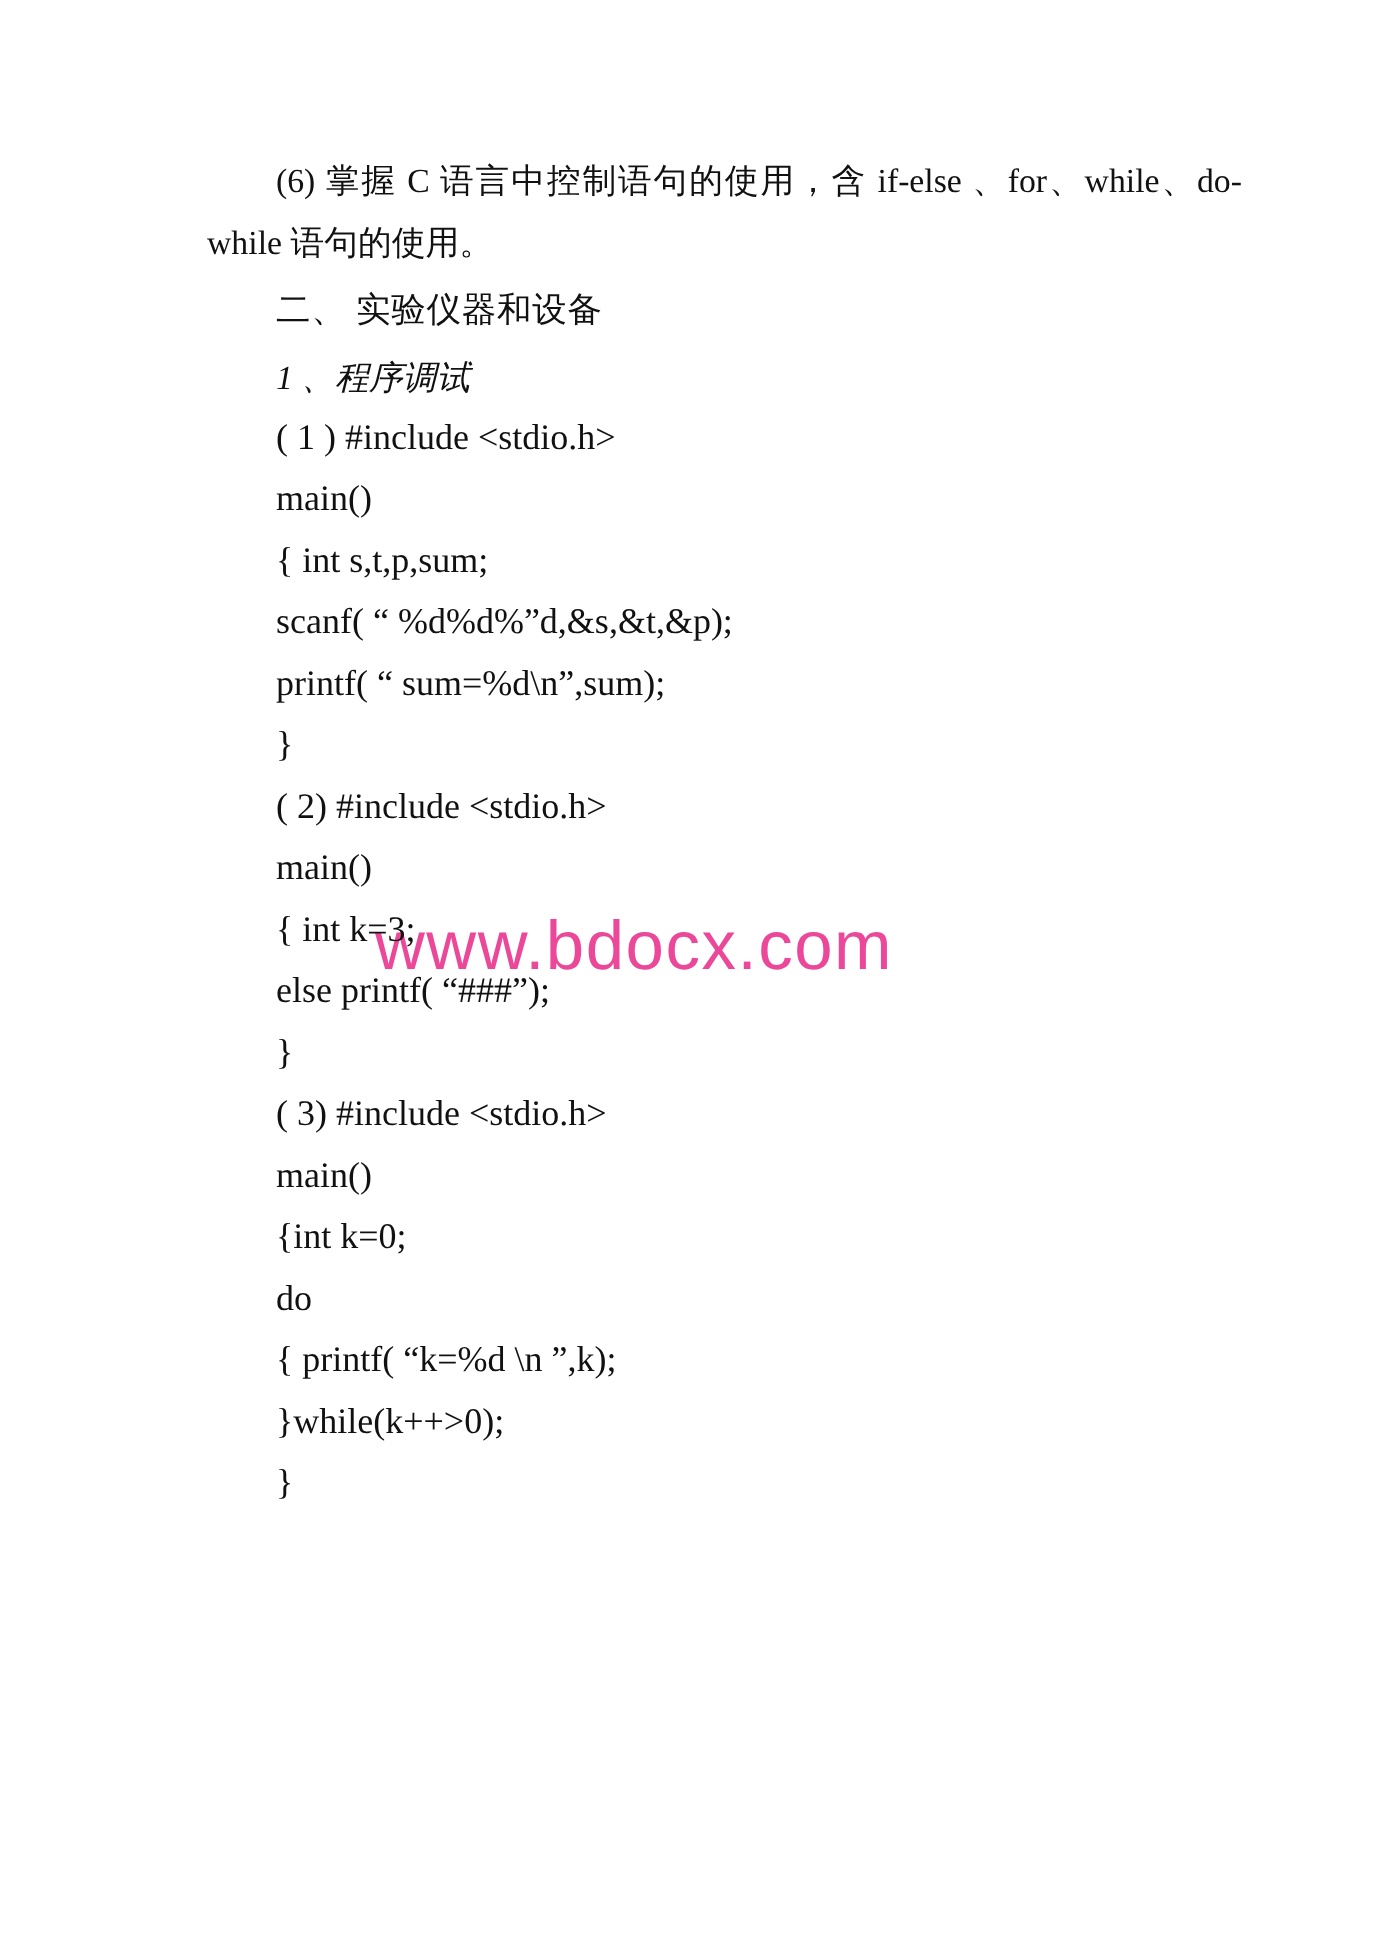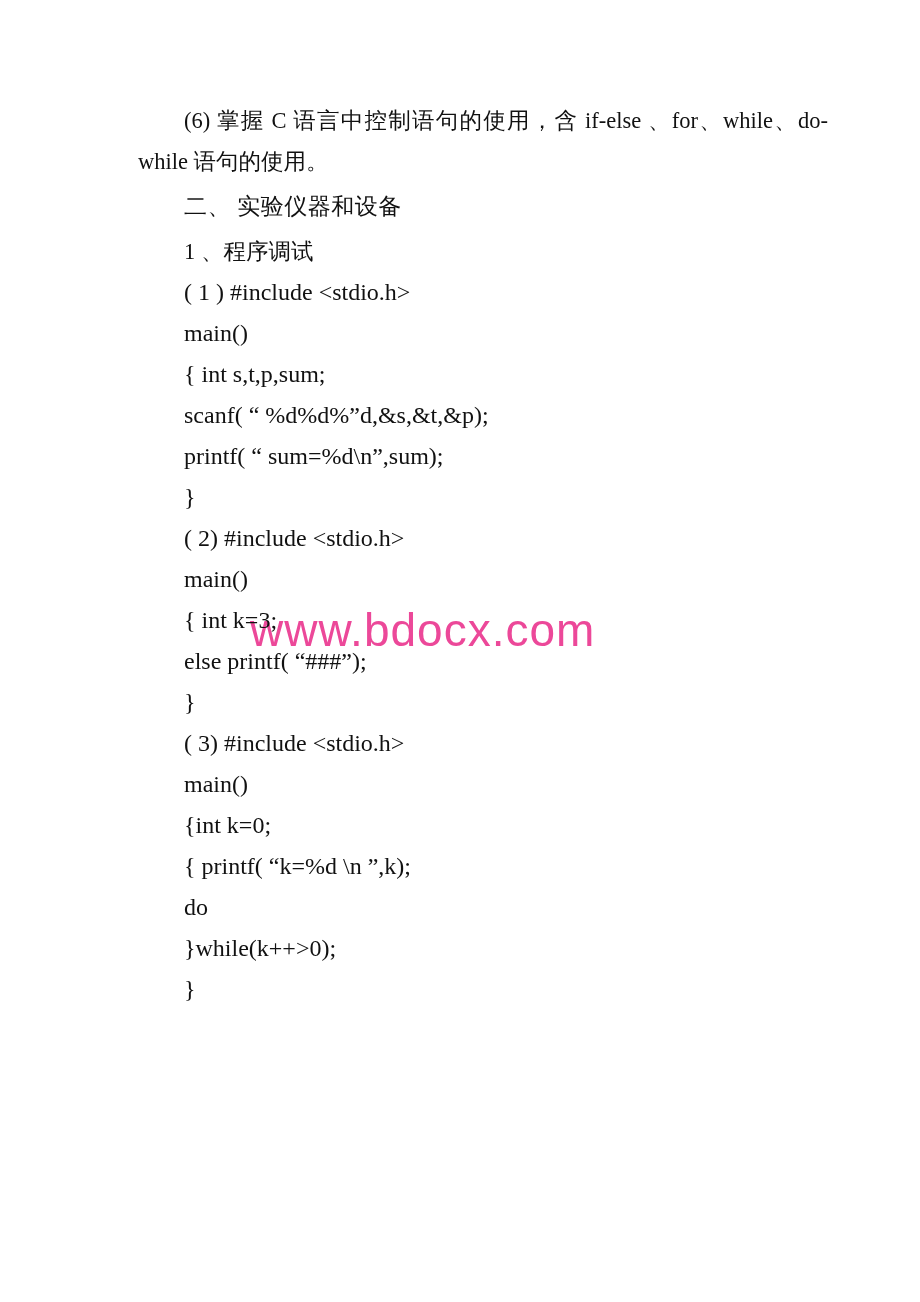--- a/index.html
+++ b/index.html
@@ -59,20 +59,21 @@
     margin: 0;
     padding-left: 46px;
     letter-spacing: 0.5px;
   }
 
   .subheading {
     font-size: 22.5px;
     line-height: 41px;
     margin: 0;
     padding-left: 46px;
+    font-style: italic;
   }
 
   .code-line {
     font-size: 24px;
     line-height: 41px;
     margin: 0;
     padding-left: 46px;
     white-space: pre;
   }
   .spacer-xs { height: 4px; }
@@ -107,19 +108,19 @@
 
     <p class="code-line">( 2) #include &lt;stdio.h&gt;</p>
     <p class="code-line">main()</p>
     <p class="code-line">{ int k=3;</p>
     <p class="code-line">else printf( “###”);</p>
     <p class="code-line">}</p>
 
     <p class="code-line">( 3) #include &lt;stdio.h&gt;</p>
     <p class="code-line">main()</p>
     <p class="code-line">{int k=0;</p>
+    <p class="code-line">do</p>
     <p class="code-line">{ printf( “k=%d \n ”,k);</p>
-    <p class="code-line">do</p>
     <p class="code-line">}while(k++&gt;0);</p>
     <p class="code-line">}</p>
 
   </div>
 </div>
 
 </body></html>

